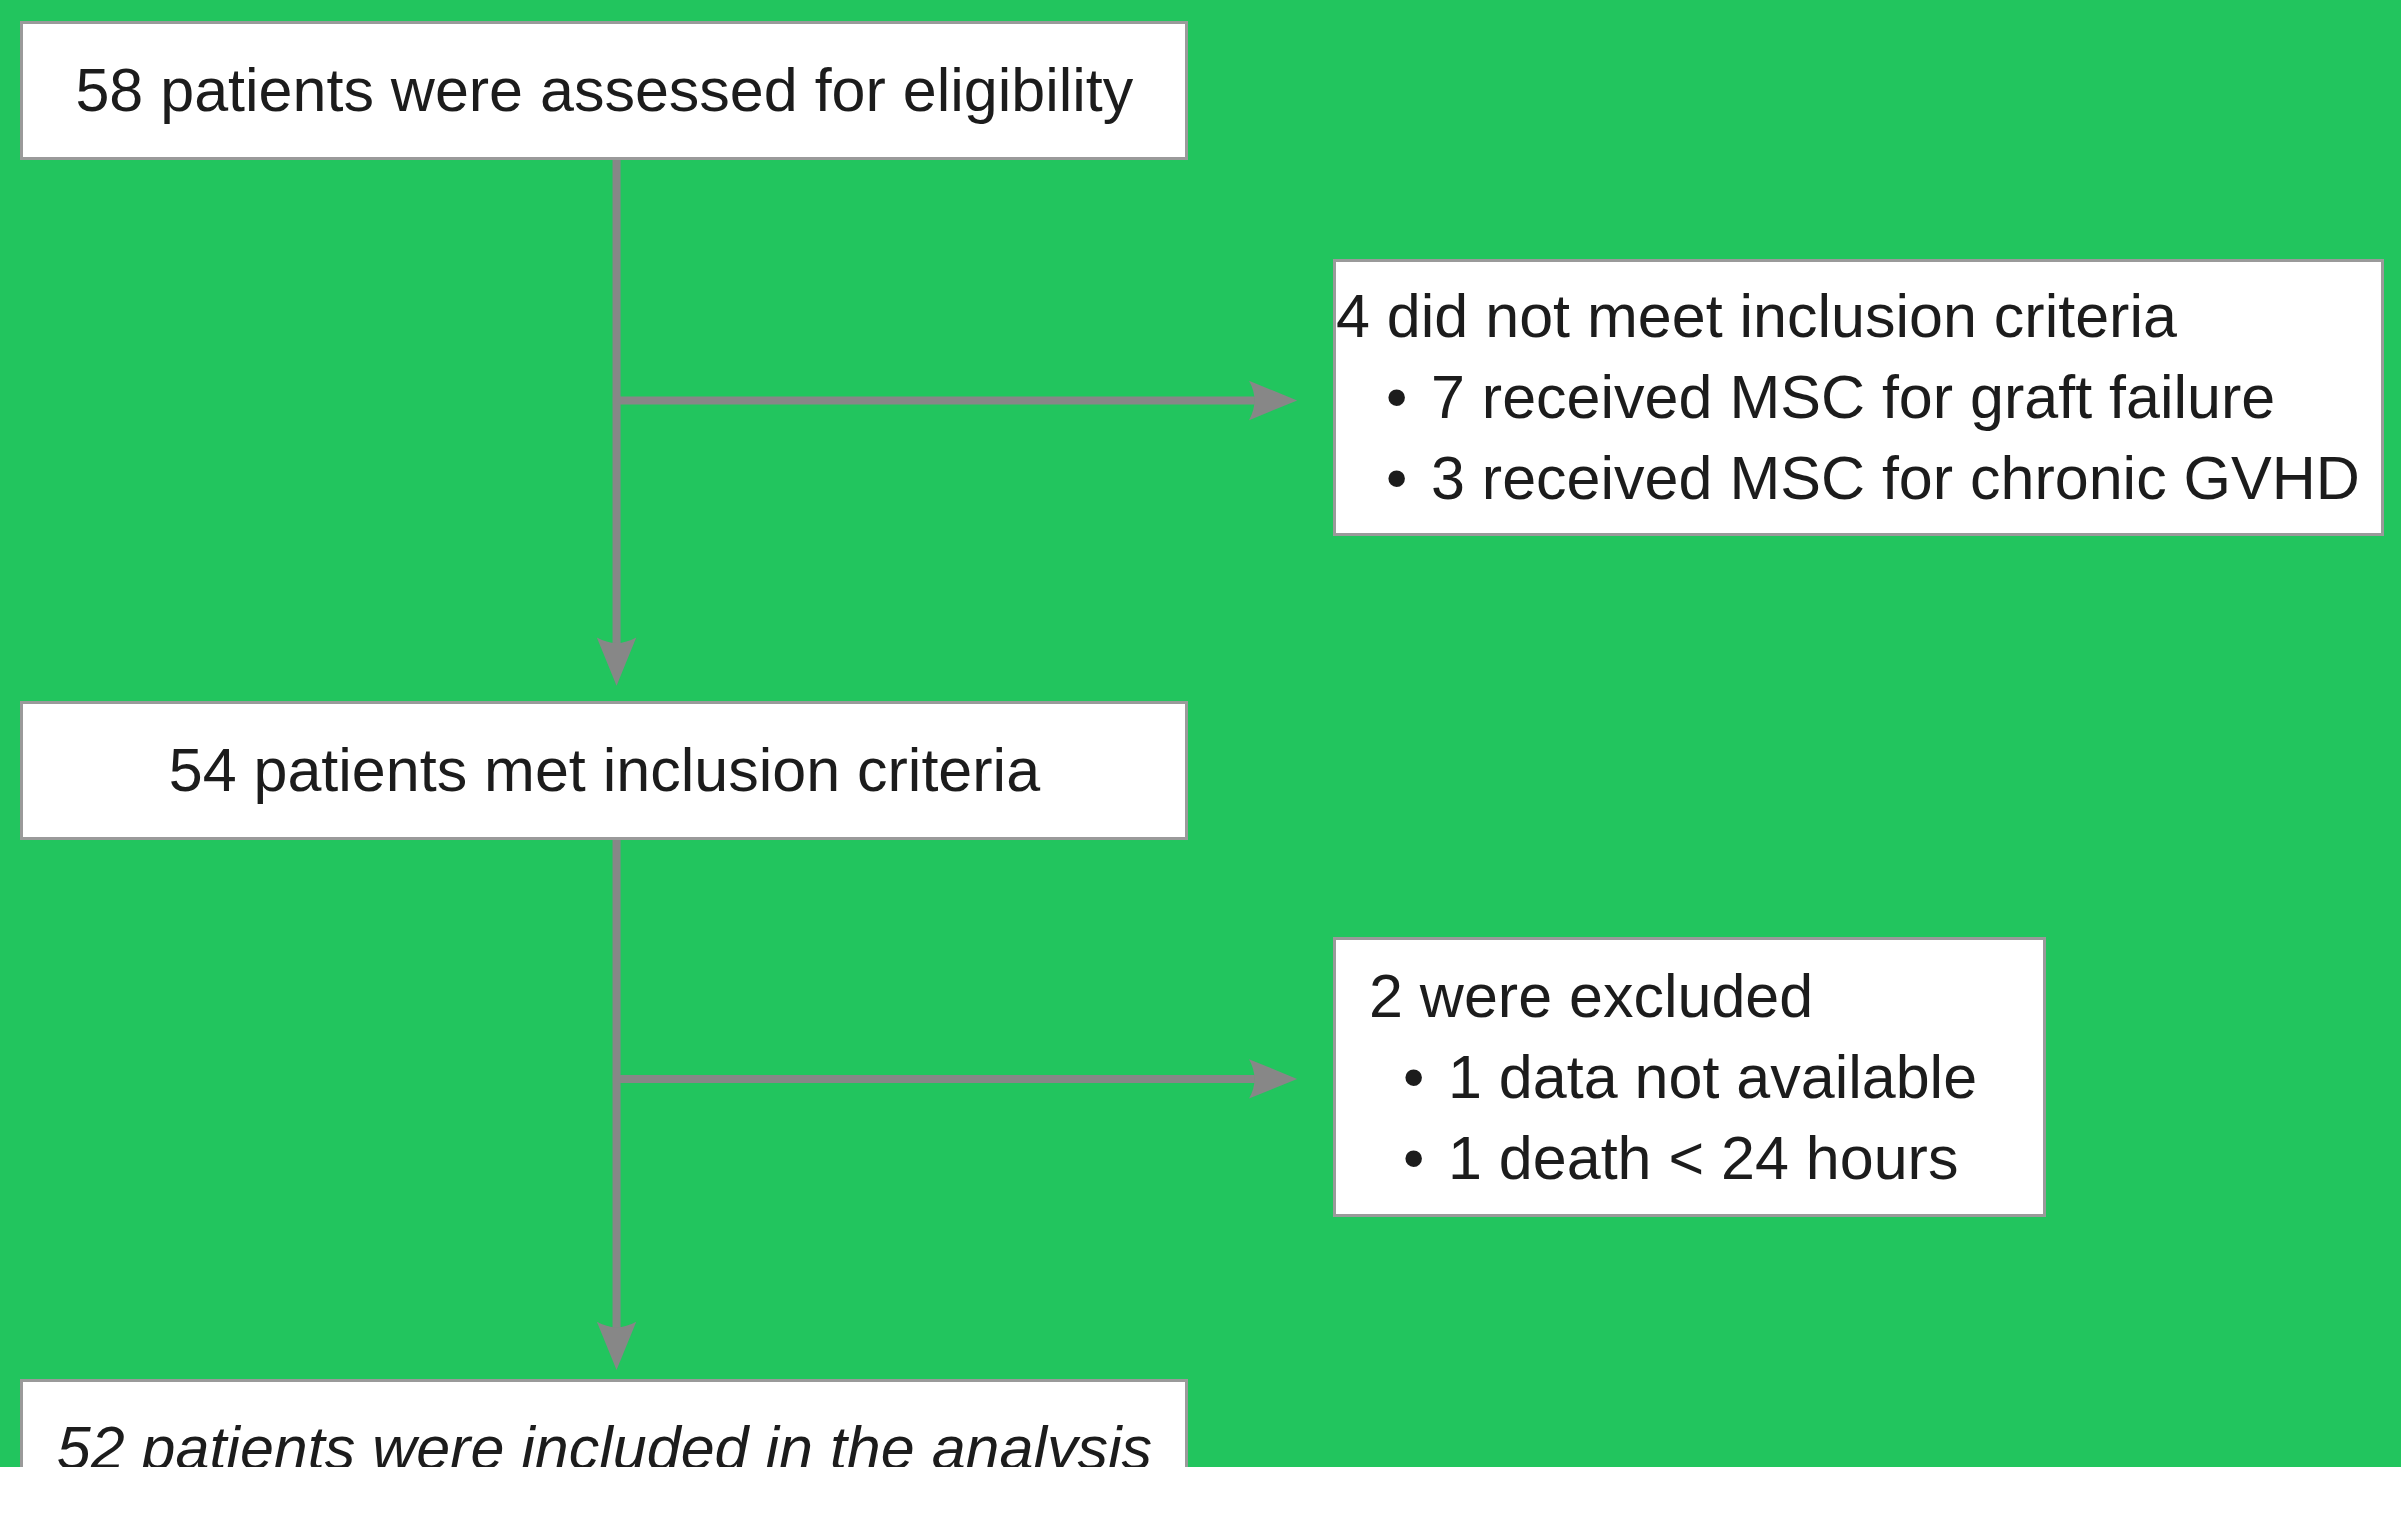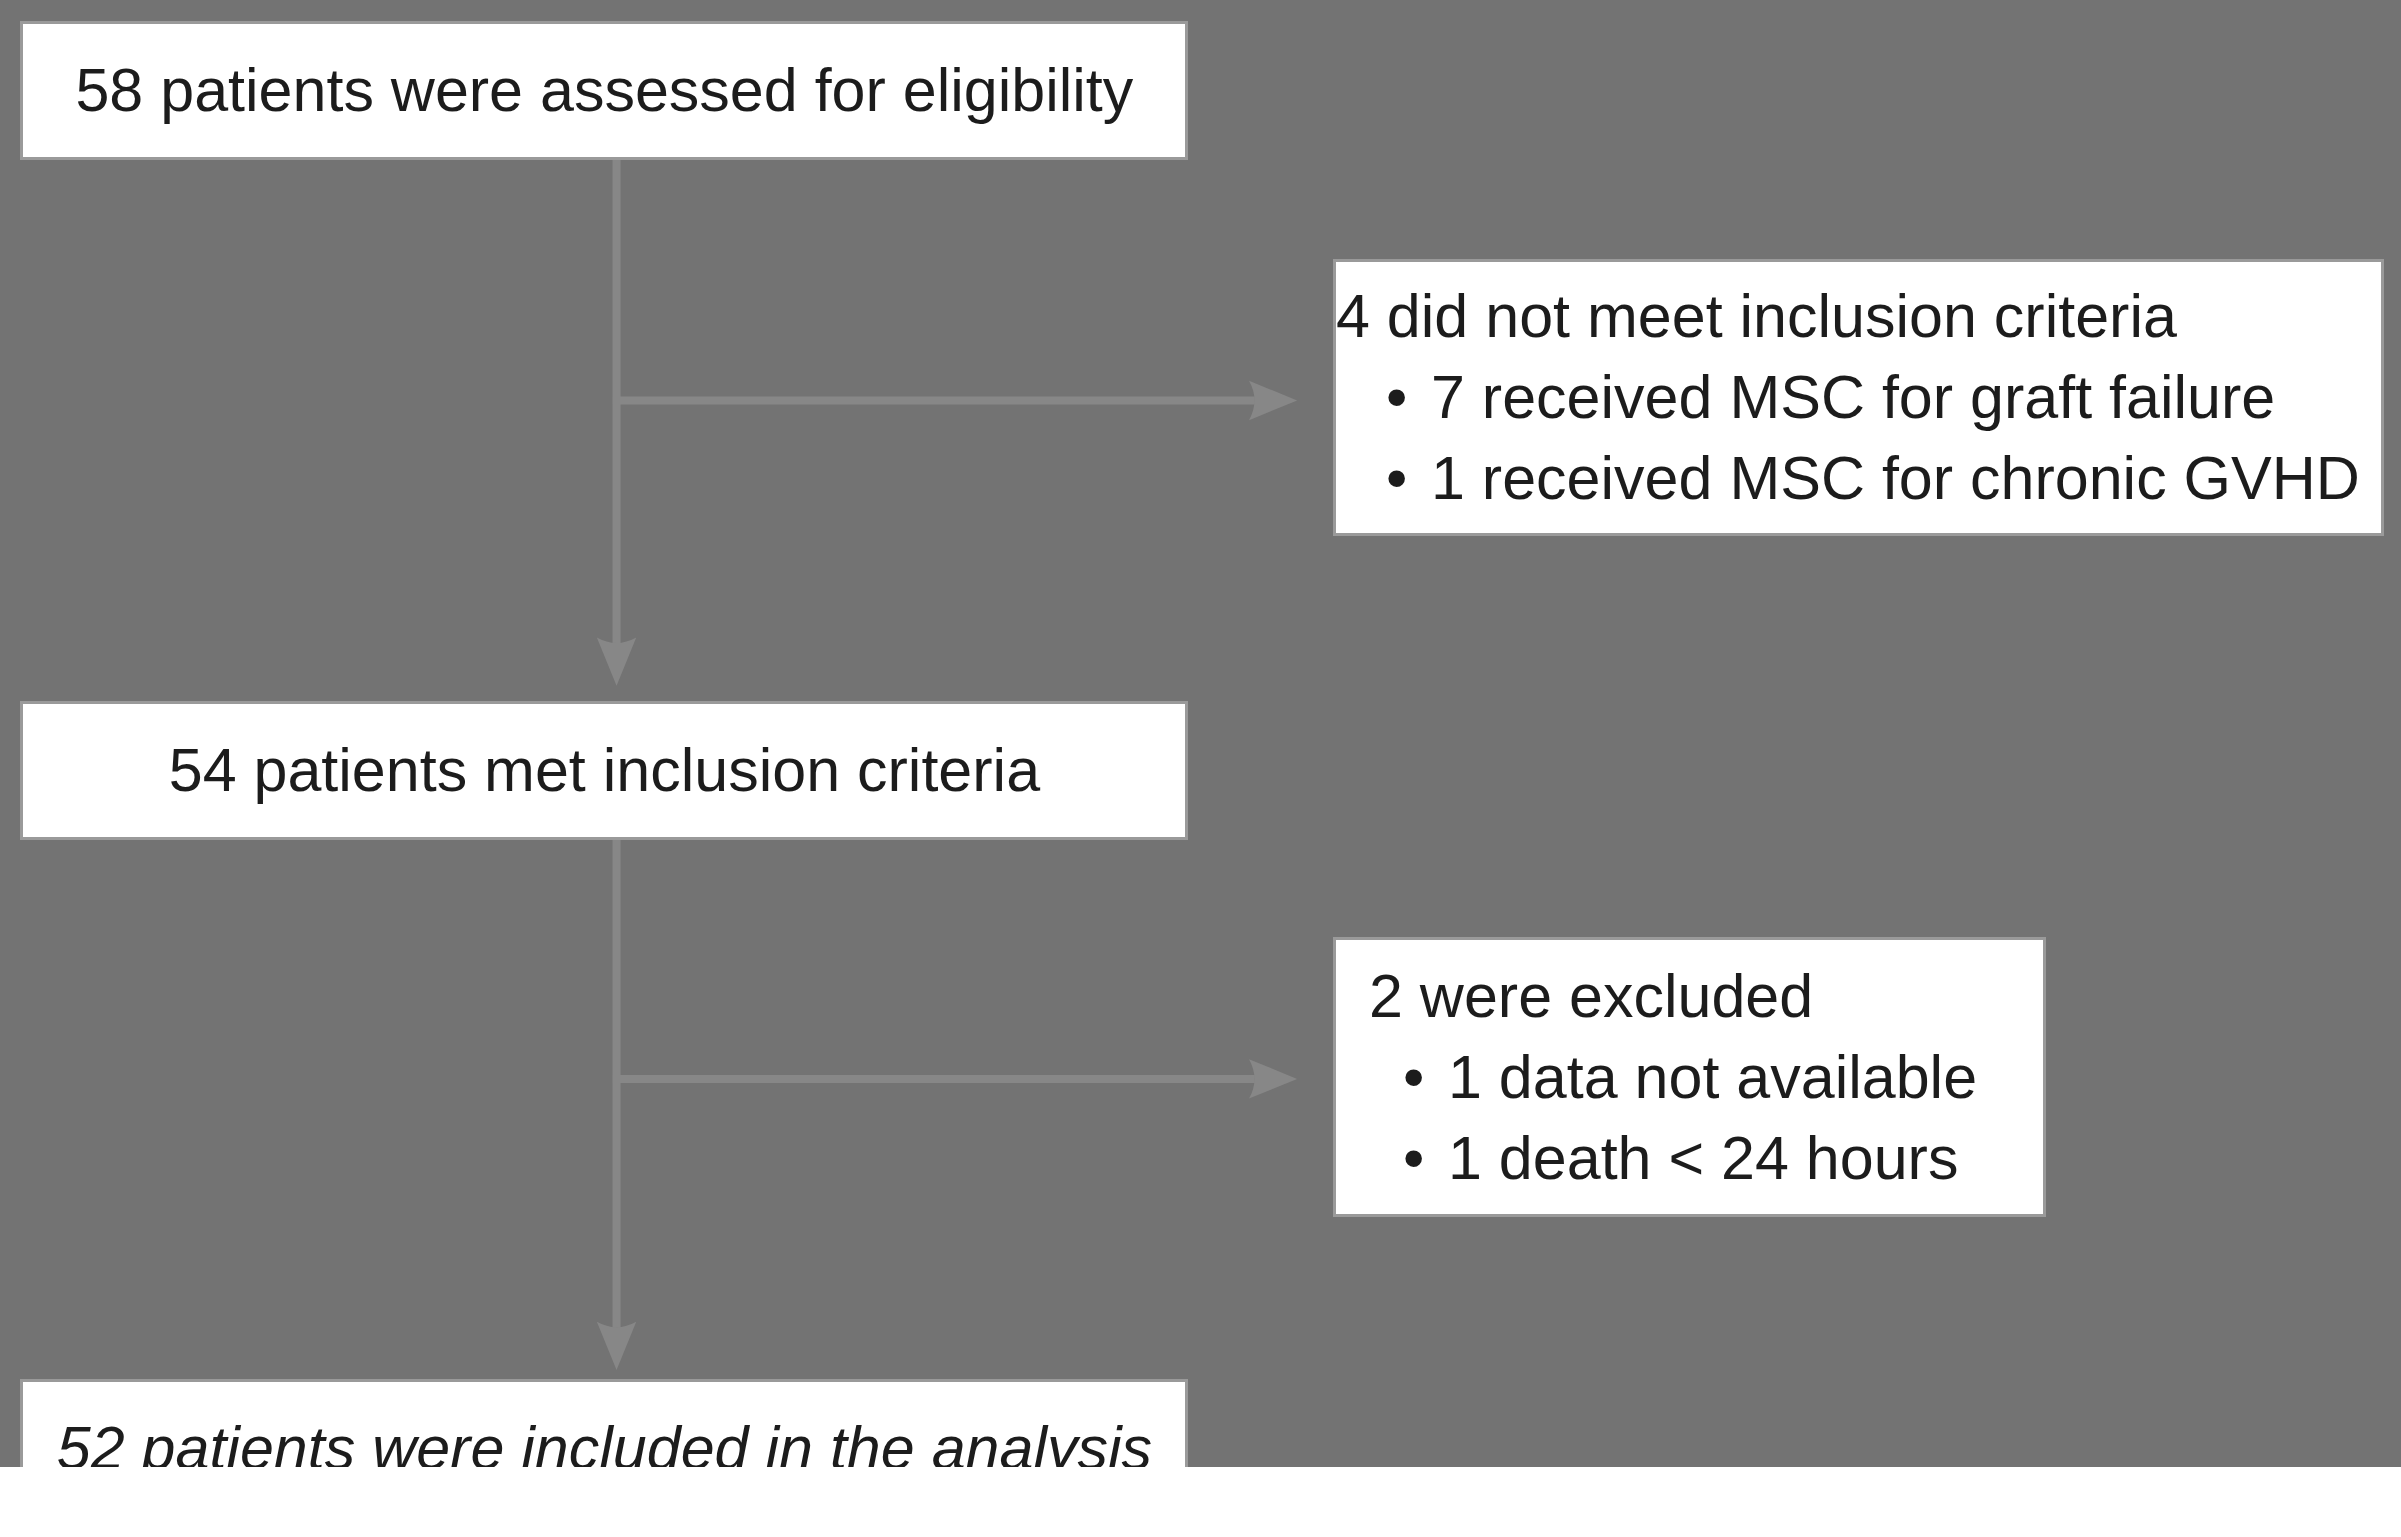--- a/index.html
+++ b/index.html
@@ -4,21 +4,21 @@
 <style>
   html, body {
     margin: 0;
     padding: 0;
     background: #ffffff;
   }
   .canvas {
     position: relative;
     width: 2401px;
     height: 1467px;
-    background: #737373;
+    background: #22c55e;
     font-family: "Liberation Sans", sans-serif;
     color: #1c1c1c;
     overflow: hidden;
   }
   .arrows {
     position: absolute;
     left: 0;
     top: 0;
     width: 2401px;
     height: 1537px;
@@ -87,21 +87,21 @@
   </div>
 
   <div class="box side node-not-met">
     <div class="line">4 did not meet inclusion criteria</div>
     <div class="line bullet-line">
       <span class="bullet">•</span>
       <span>7 received MSC for graft failure</span>
     </div>
     <div class="line bullet-line">
       <span class="bullet">•</span>
-      <span>1 received MSC for chronic GVHD</span>
+      <span>3 received MSC for chronic GVHD</span>
     </div>
   </div>
 
   <div class="box main node-met">
     <span>54 patients met inclusion criteria</span>
   </div>
 
   <div class="box side node-excluded">
     <div class="line">2 were excluded</div>
     <div class="line bullet-line">

